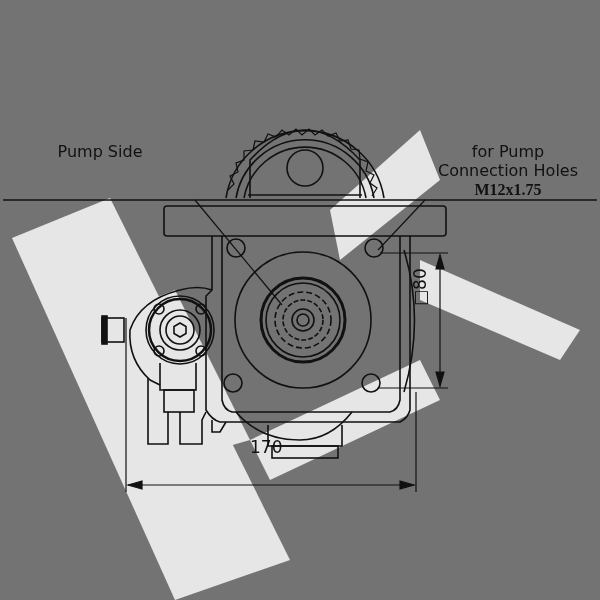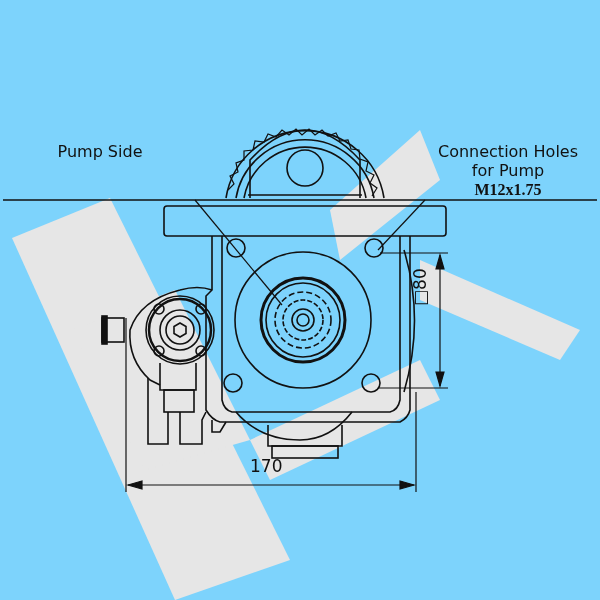--- a/index.html
+++ b/index.html
@@ -1,16 +1,16 @@
 <!DOCTYPE html>
 <html><head>
 <meta charset="utf-8">
 <style>
   html, body { margin:0; padding:0; background:#ffffff; }
-  #stage { position:relative; width:600px; height:600px; overflow:hidden; background:#7dd3fc; }
+  #stage { position:relative; width:600px; height:600px; overflow:hidden; background:#737373; }
   svg { position:absolute; left:0; top:0; }
   .lbl { position:absolute; font-family:"DejaVu Sans", sans-serif; color:#111; text-align:center; line-height:19px; font-size:16px; }
   .bold { font-weight:bold;font-family:Liberation Serif, serif; }
   .dim { position:absolute; font-family:"DejaVu Sans", sans-serif; color:#111; font-size:17px; }
 </style>
 </head>
 <body>
 
 <div id="stage">
   <svg width="600" height="600" viewBox="0 0 600 600">
@@ -102,20 +102,20 @@
       <line x1="195" y1="200" x2="282" y2="305" stroke-width="1.2"></line>
       <line x1="425" y1="200" x2="378" y2="250" stroke-width="1.2"></line>
     </g>
   </svg>
 
   <div class="lbl" style="left:0px; top:142px; width:200px;">
     <div>Pump Side</div>
   </div>
 
   <div class="lbl" style="left:418px; top:142px; width:180px;">
+    <div>for Pump</div>
     <div>Connection Holes</div>
-    <div>for Pump</div>
     <div class="bold">M12x1.75</div>
   </div>
 
-  <div class="dim" style="left:250px; top:456px;">170</div>
+  <div class="dim" style="left:250px; top:437px;">170</div>
   <div class="dim" style="left:410px; top:306px; transform:rotate(-90deg); transform-origin:left top;">□80</div>
 </div>
 
 </body></html>

